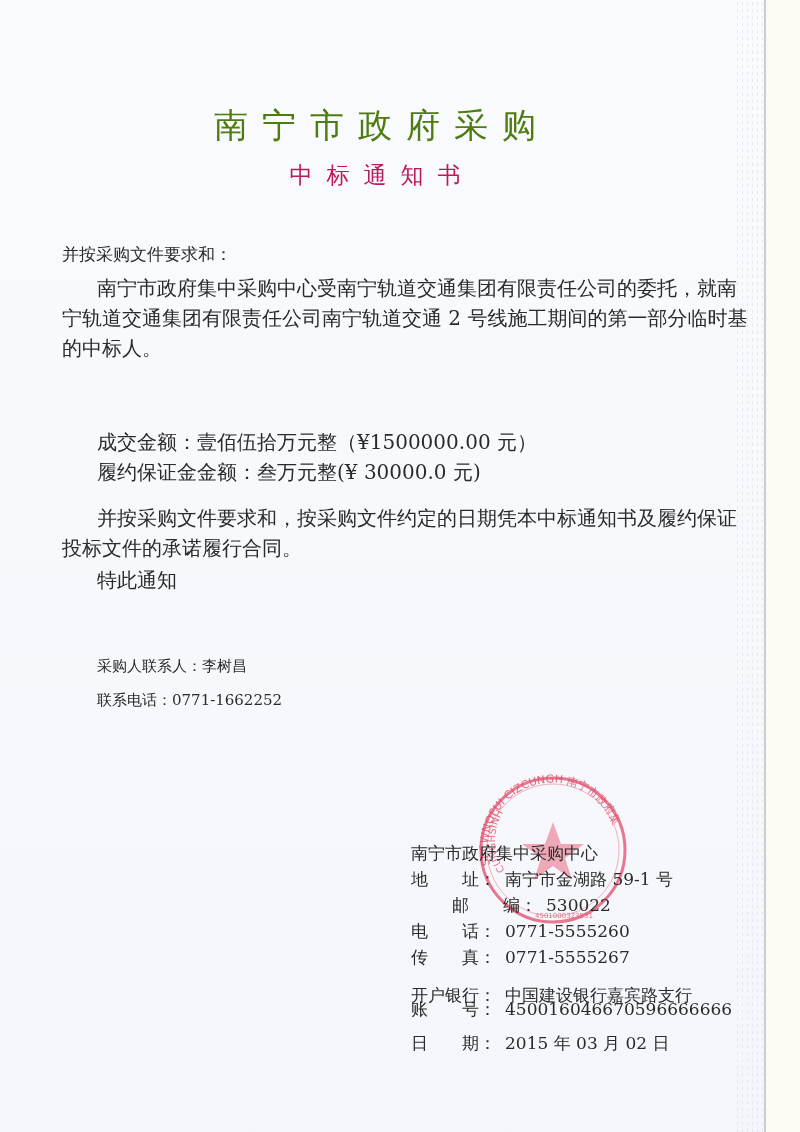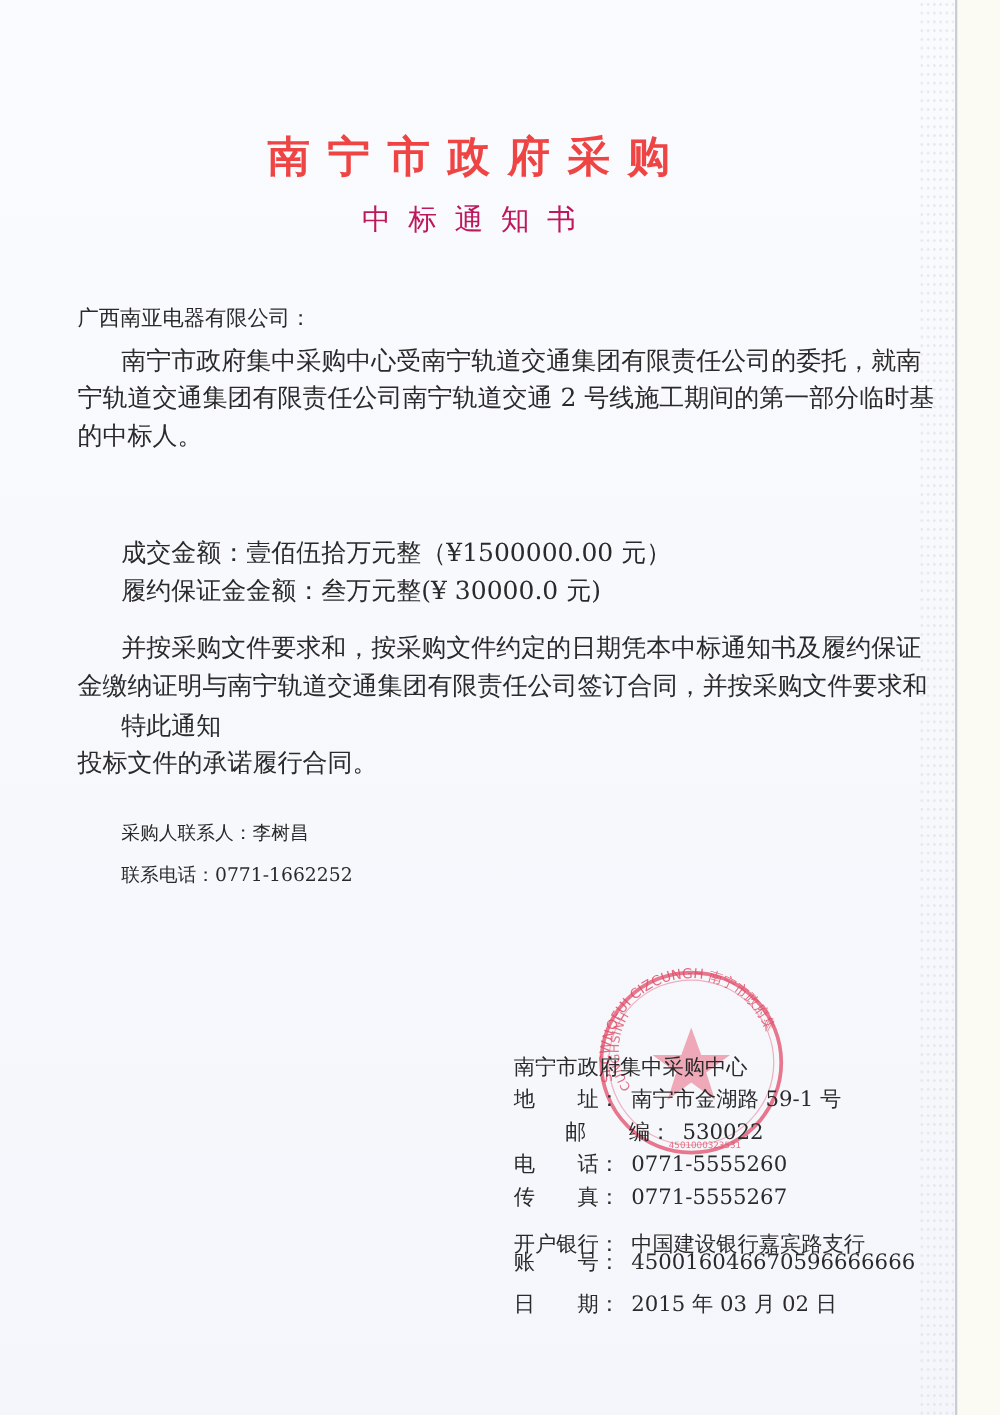--- a/index.html
+++ b/index.html
@@ -22,21 +22,21 @@
     background: #fbfaf3;
   }
   .speckle {
     position: absolute; left: 735px; top: 0; width: 28px; height: 1132px;
     background-image: radial-gradient(#d9dbe1 0.8px, transparent 1px);
     background-size: 5px 7px;
     opacity: 0.6;
   }
   .title1 {
     position: absolute; left: 0; width: 764px; top: 103px; text-align: center;
-    font-size: 34px; letter-spacing: 14px; color: #ef4444; font-weight: bold;
+    font-size: 34px; letter-spacing: 14px; color: #4d7c0f; font-weight: normal;
   }
   .title2 {
     position: absolute; left: 0; width: 764px; top: 160px; text-align: center;
     font-size: 23px; letter-spacing: 14px; color: #be185d;
   }
   .body-text {
     position: absolute; left: 62px; width: 660px; font-size: 20px; line-height: 30px;
   }
   .indent { padding-left: 35px; }
   .line { white-space: nowrap; height: 30px; }
@@ -55,38 +55,37 @@
 <body>
 
 <div class="page"></div>
 <div class="speckle"></div>
 <div class="page-edge"></div>
 <div class="right-strip"></div>
 
 <div class="title1">南宁市政府采购</div>
 <div class="title2">中标通知书</div>
 
-<div class="addressee">广西南亚电器有限公司：</div>
+<div class="addressee">并按采购文件要求和：</div>
 
 <div class="body-text" style="top:273px;">
   <div class="line indent">南宁市政府集中采购中心受南宁轨道交通集团有限责任公司的委托，就南</div>
   <div class="line">宁轨道交通集团有限责任公司南宁轨道交通 2 号线施工期间的第一部分临时基</div>
   <div class="line">的中标人。</div>
 </div>
 
 <div class="body-text" style="top:427px;">
   <div class="line indent">成交金额：壹佰伍拾万元整（¥1500000.00 元）</div>
   <div class="line indent">履约保证金金额：叁万元整(¥ 30000.0 元)</div>
 </div>
 
 <div class="body-text" style="top:503px;">
   <div class="line indent">并按采购文件要求和，按采购文件约定的日期凭本中标通知书及履约保证</div>
-  <div class="line">金缴纳证明与南宁轨道交通集团有限责任公司签订合同，并按采购文件要求和</div>
+  <div class="line">投标文件的承诺履行合同。</div>
   <div class="line indent" style="margin-top:2px;">特此通知</div>
-  <div class="line">投标文件的承诺履行合同。</div>
 </div>
 
 <div class="contact" style="top:657px;">采购人联系人：李树昌</div>
 <div class="contact" style="top:691px;">联系电话：0771-1662252</div>
 
 <svg class="stamp" viewBox="0 0 170 160">
   <defs>
     <path id="arc" d="M 25 95 A 62 62 0 1 1 150 60"></path>
     <path id="arc2" d="M 40 100 A 48 48 0 0 1 120 40"></path>
   </defs>

